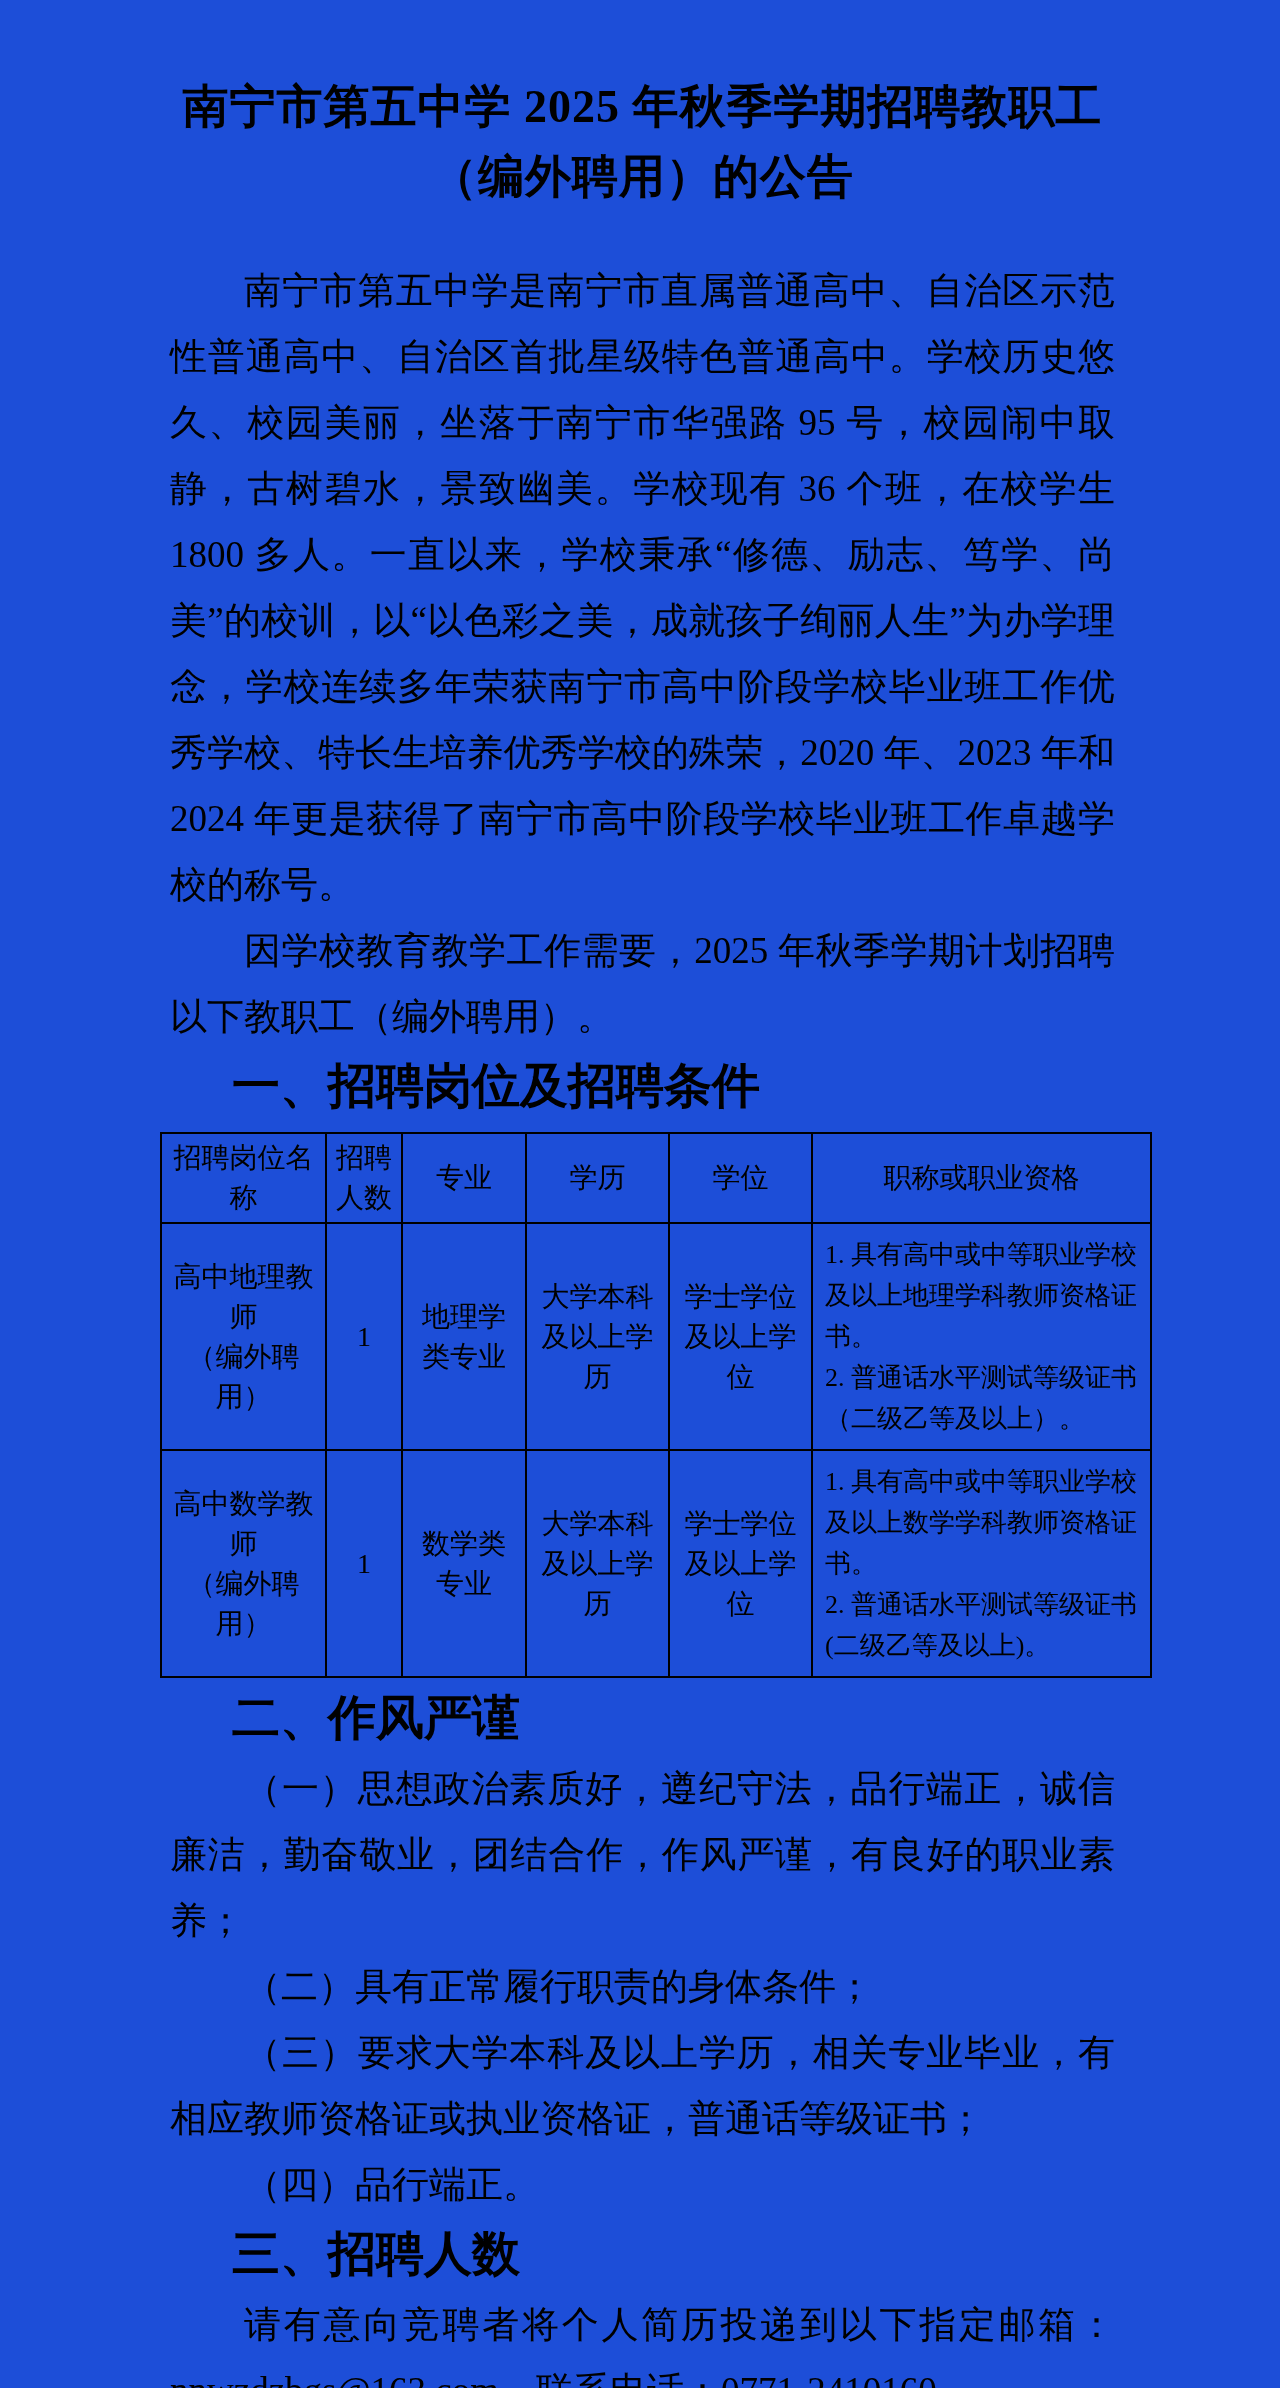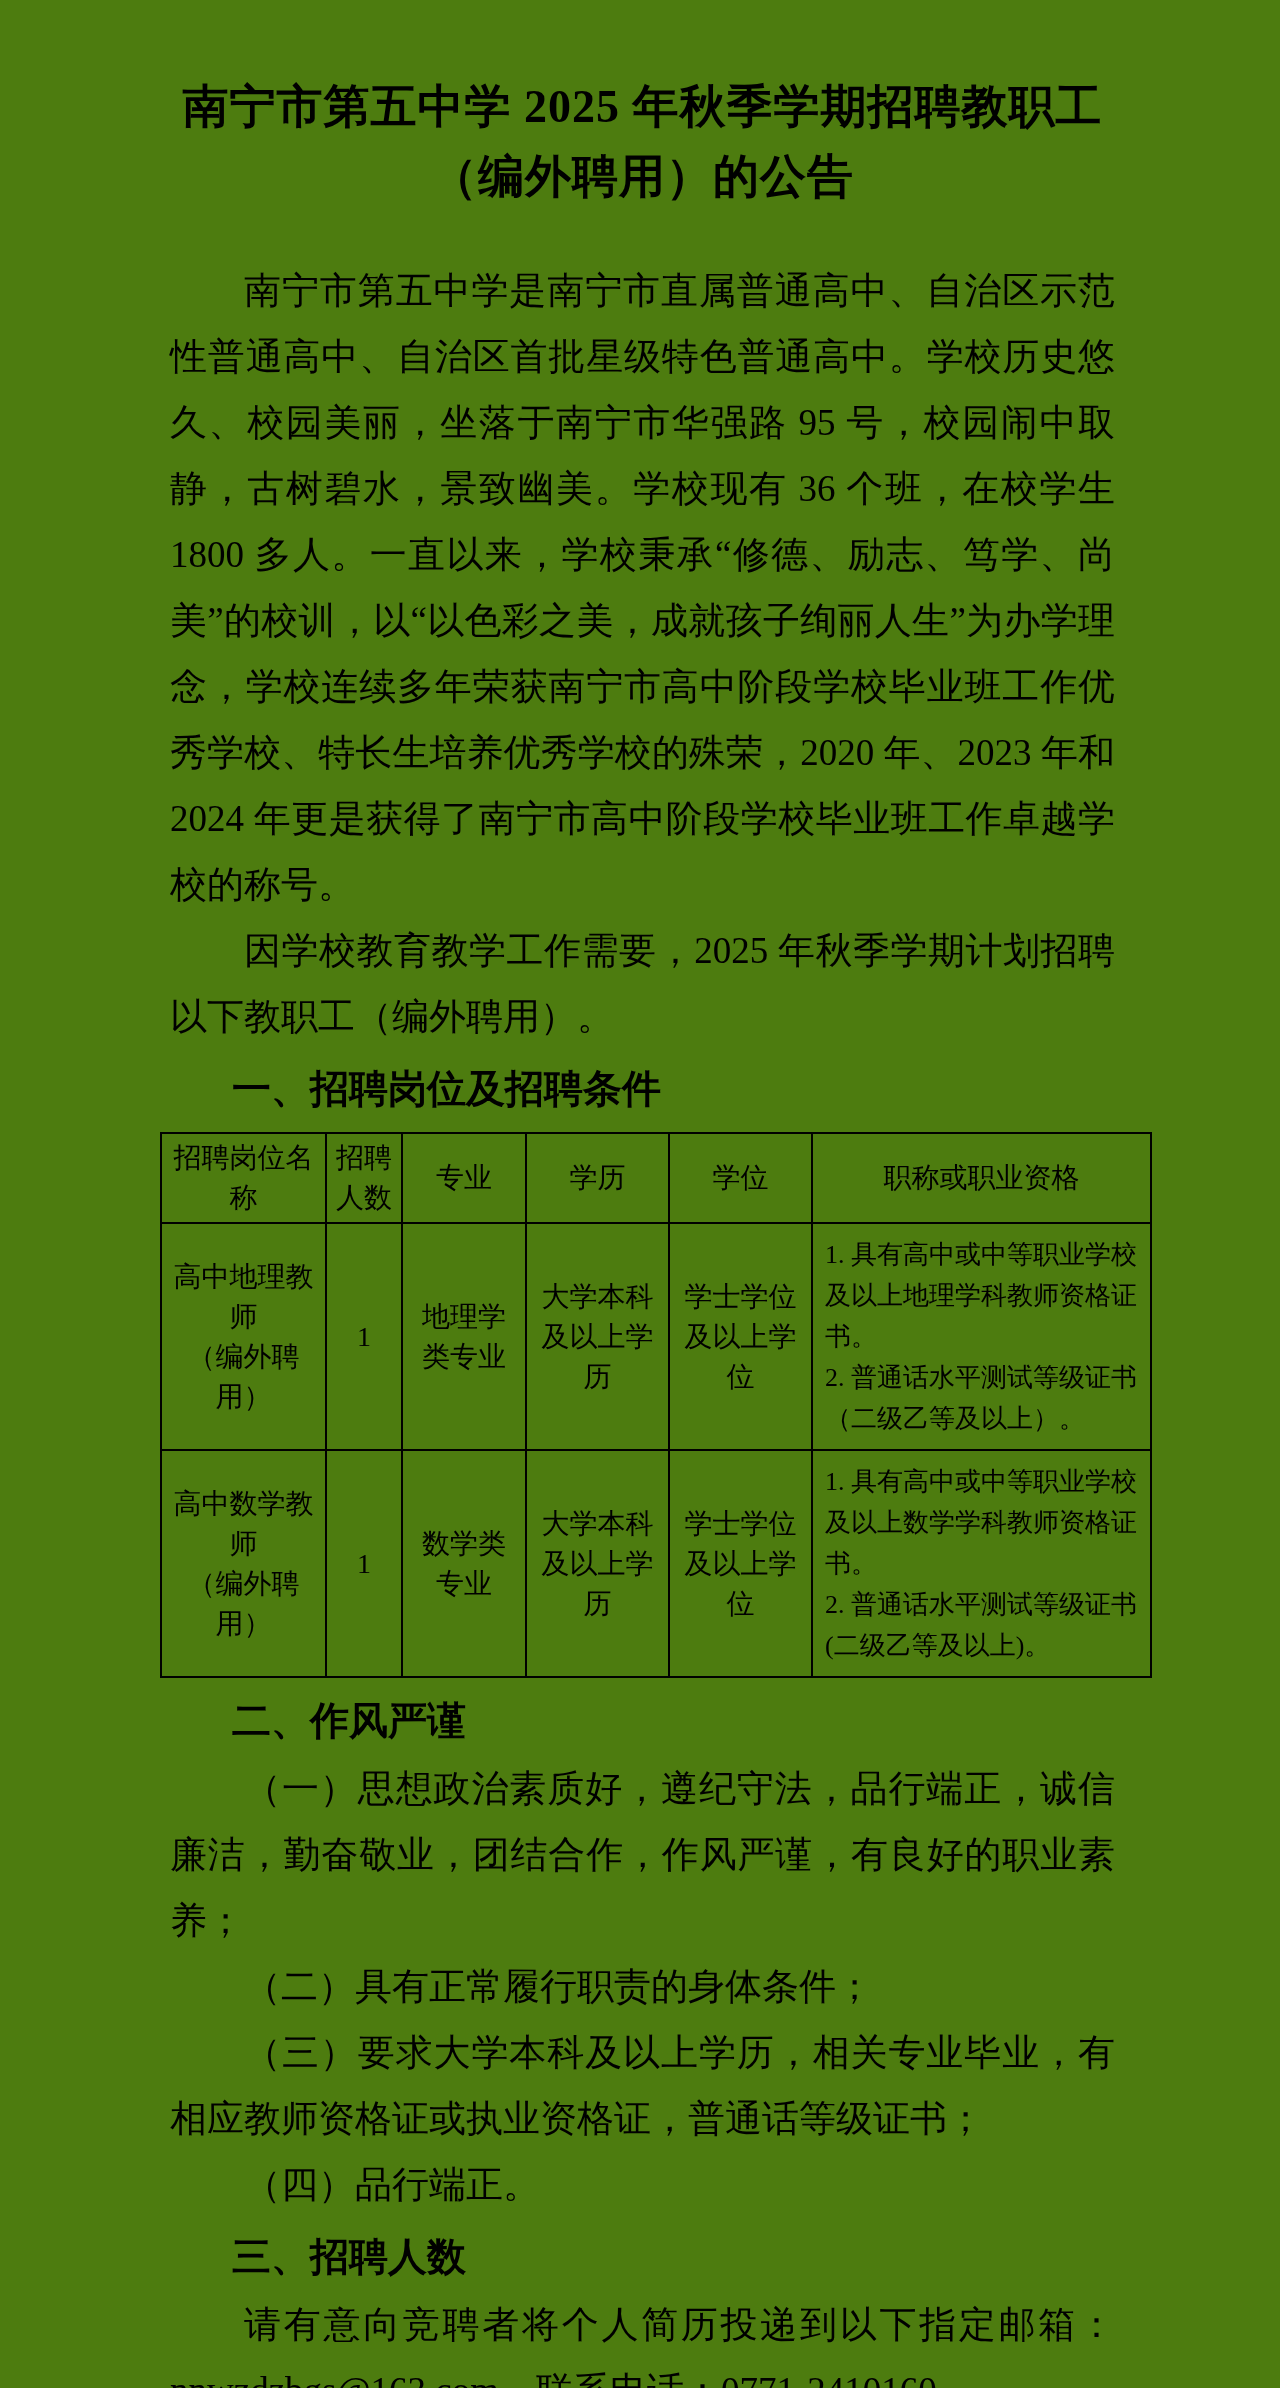--- a/index.html
+++ b/index.html
@@ -1,21 +1,21 @@
 <!DOCTYPE html>
 <html lang="zh"><head>
 <meta charset="utf-8">
 <style>
   html, body { margin: 0; padding: 0; background: #ffffff; }
   .page {
     position: relative;
     width: 1280px;
     height: 2388px;
     box-sizing: border-box;
-    background: #4d7c0f;
+    background: #1d4ed8;
     color: #000000;
     padding: 72px 165px 0 170px;
     overflow: hidden;
     font-family: "Liberation Serif", "DejaVu Serif", serif;
   }
   .doc-title {
     margin: 0 0 46px 0;
     text-align: center;
     font-size: 46px;
     font-weight: bold;
@@ -27,22 +27,22 @@
     margin: 0;
     font-size: 37px;
     line-height: 66px;
     text-align: justify;
     text-indent: 2em;
     word-break: break-word;
   }
   .heading {
     margin: 6px 0 2px 0;
     padding-left: 62px;
-    font-family: Liberation Serif, serif;
-    font-size: 39px;
+    font-family: Liberation Mono, monospace;
+    font-size: 48px;
     font-weight: bold;
     line-height: 66px;
   }
   table.recruit {
     border-collapse: collapse;
     table-layout: fixed;
     width: 990px;
     margin: 10px 0 10px -10px;
   }
   table.recruit th, table.recruit td {

